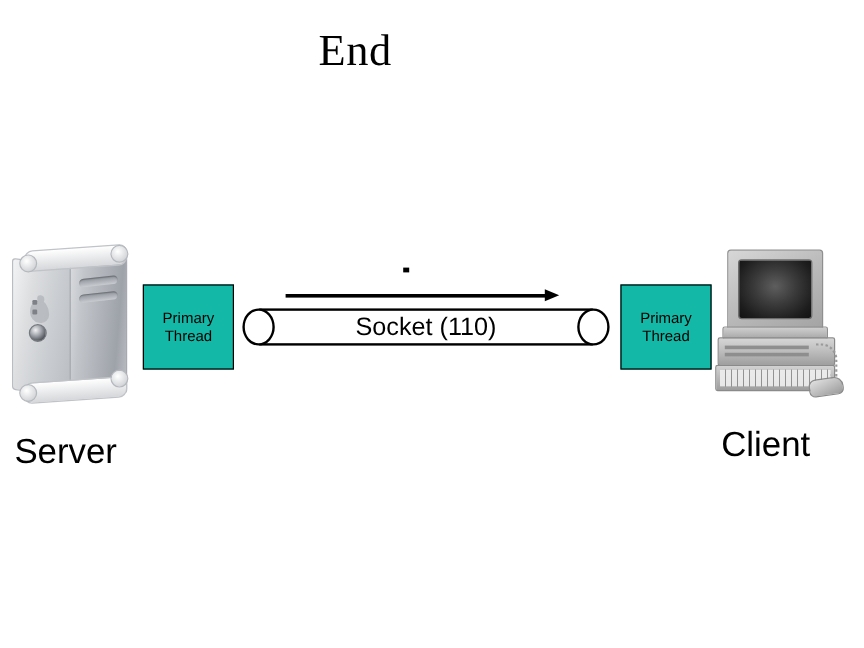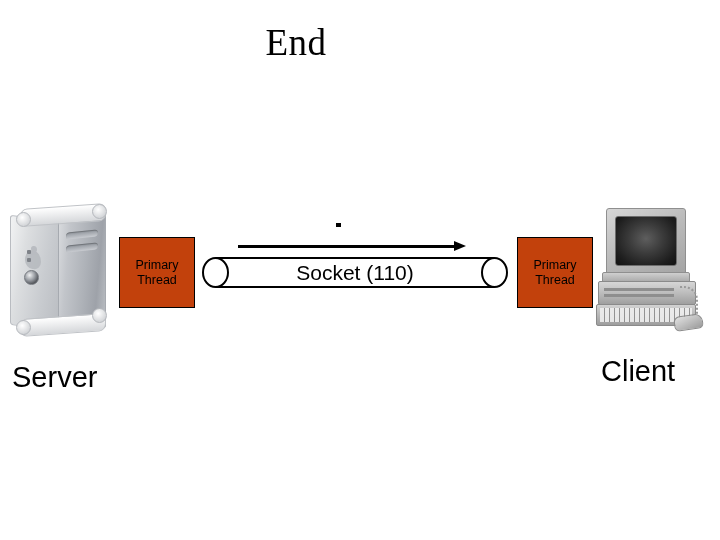--- a/index.html
+++ b/index.html
@@ -255,21 +255,21 @@
     height: 30px;
     border-right: 2px dotted #9a9a9a;
     border-top-right-radius: 14px;
     border-top: 2px dotted #9a9a9a;
   }
 
   
   .thread-box {
     position: absolute;
     box-sizing: border-box;
-    background: #c2410c;
+    background: #14b8a6;
     border: 1px solid #000000;
     display: flex;
     align-items: center;
     justify-content: center;
     text-align: center;
     font-family: "Liberation Sans", sans-serif;
     font-size: 12.5px;
     line-height: 15px;
     color: #000000;
   }

